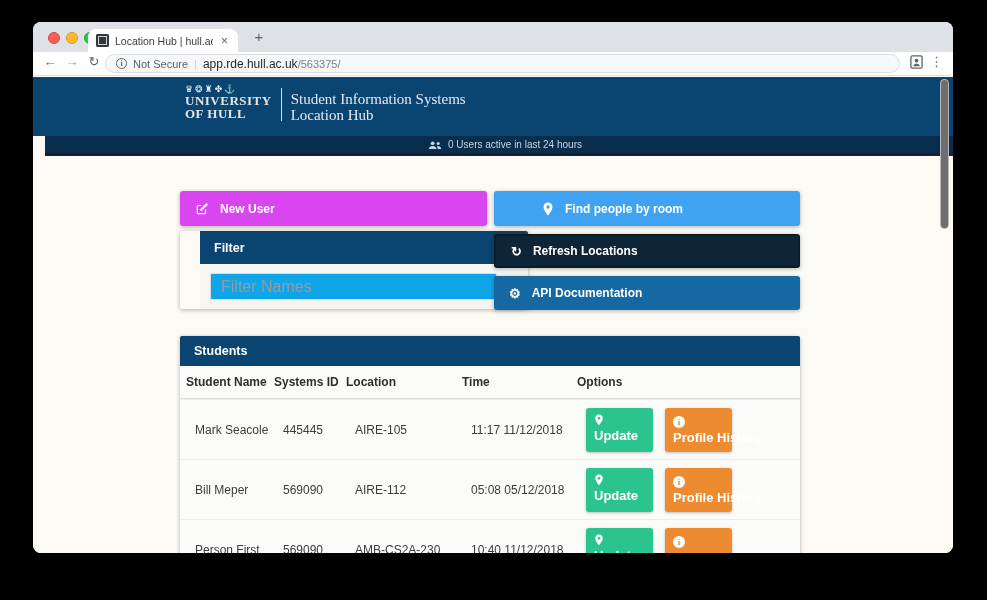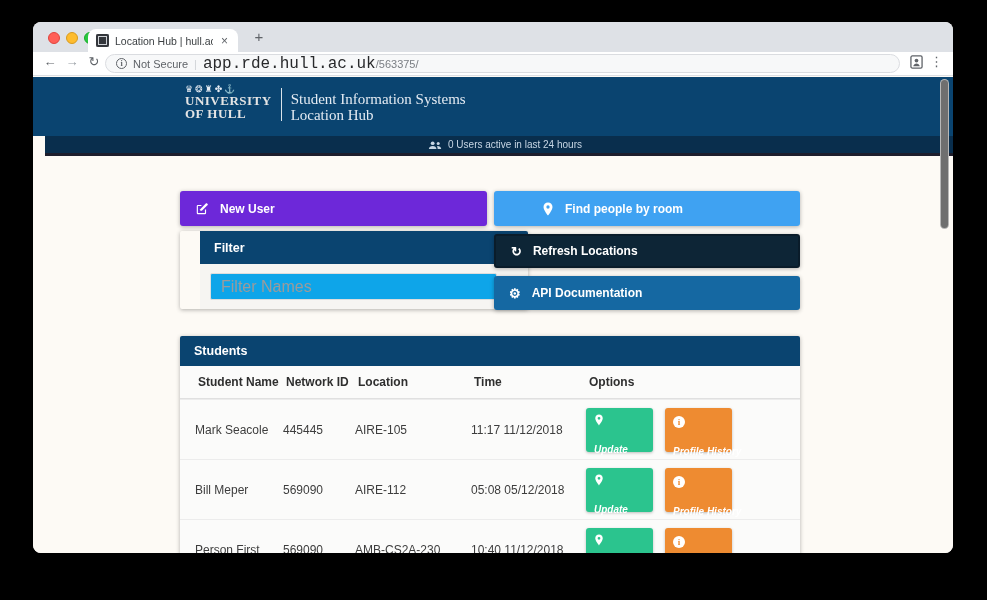--- a/index.html
+++ b/index.html
@@ -27,21 +27,21 @@
 
   
   .toolbar { position:relative; height:24px; background:#fff; border-bottom:1px solid #dcdfe3; }
   .navico { position:absolute; top:2px; font-size:13px; color:#5f6368; width:18px; text-align:center; }
   .omnibox { position:absolute; left:72px; top:2px; width:795px; height:19px; background:#f7f8f9;
              border:1px solid #dadce0; border-radius:10px; display:flex; align-items:center;
              padding:0 10px; gap:6px; font-size:11px; color:#5f6368; }
   .sec-i { width:11px; height:11px; border:1px solid #5f6368; border-radius:50%; font:bold 8px "Liberation Serif",serif;
            color:#5f6368; text-align:center; line-height:10px; flex:0 0 auto; }
   .divbar { color:#d0d3d6; }
-  .url-host { color:#28292b; font-size:16px;font-family:Liberation Mono, monospace; }
+  .url-host { color:#28292b; font-size:12px; }
   .url-path { color:#7a7e83; font-size:11px; }
   .chip-ico { position:absolute; top:3px; }
   .cardsvg { width:13px; height:14px; }
   .menu3 { font-size:13px; color:#5f6368; }
 
   
   .viewport { position:absolute; top:55px; left:0; width:920px; height:476px;
               background:#fdfaf5; overflow:hidden; }
 
   .site-header { position:absolute; top:0; left:0; width:100%; height:59px; background:#0a4470; }
@@ -53,48 +53,48 @@
   .brand { font-family:"Liberation Serif",serif; font-size:15px; line-height:16px; color:#e4ebf3;
            padding-top:7px; }
 
   .status-bar { position:absolute; top:59px; left:12px; width:100%; height:20px; background:#092e4d;
                 border-bottom:3px solid #1e1e2d; display:flex; align-items:center; justify-content:center;
                 gap:6px; color:#c7d6e4; font-size:10px; }
 
   .card-btn { position:absolute; height:35px; border-radius:3px; display:flex; align-items:center;
               padding-left:15px; gap:11px; color:#fff; font-weight:bold; font-size:12px;
               box-shadow:0 1px 4px rgba(0,0,0,.3); cursor:pointer; }
-  .btn-green { background:#6d28d9; }
+  .btn-green { background:#d946ef; }
   .btn-blue  { background:#3fa2f2; }
   .btn-navy  { background:#0d2536; border:2px solid #0a1c2a; }
   .btn-mblue { background:#1568a2; }
   .ico-g { font-size:13px; line-height:13px; }
 
   .panel { position:absolute; box-shadow:0 1px 4px rgba(0,0,0,.3); border-radius:2px; overflow:hidden; }
   .panel-head { background:#0a4470; color:#fff; font-weight:bold; font-size:12.5px;
                 display:flex; align-items:center; padding-left:14px; }
   .filter-body { background:#f6f5f2; height:45px; position:relative; }
   .filter-input { position:absolute; left:10px; top:9px; width:287px; height:27px; background:#0ea5e9;
                   border:1px solid #ddd; border-radius:2px; padding:0 10px; font-size:16px; color:#444;
                   outline:none; font-family:"Liberation Sans",sans-serif; }
   .filter-input::placeholder { color:#9b9b9b; }
 
   .table-area { background:#fbfbfa; }
-  .thead { display:flex; height:33px; align-items:center; padding-left:18px;
+  .thead { display:flex; height:33px; align-items:center; padding-left:6px;
            font-weight:bold; font-size:12px; color:#2f2f2f; border-bottom:1px solid #e0e0e0; }
   .c-name{width:88px;} .c-id{width:72px;} .c-loc{width:116px;} .c-time{width:115px;} .c-opt{flex:1;}
   .trow { display:flex; height:60px; align-items:center; padding-left:15px; font-size:12px;
           color:#3d3d3d; border-top:1px solid #ececec; }
   .trow:first-of-type { border-top:none; }
   .opt-cell { display:flex; gap:12px; align-items:center; }
   .mini-btn { width:67px; height:44px; border-radius:3px; color:#fff; padding:6px 0 0 8px;
               box-shadow:0 1px 3px rgba(0,0,0,.25); cursor:pointer; }
   .mini-green { background:#2bc48e; }
   .mini-orange { background:#ee8b31; }
-  .mini-btn .lab { display:block; font-size:10px; font-weight:bold; margin-top:18px; white-space:nowrap;font-style:italic; }
+  .mini-btn .lab { display:block; font-size:13px; font-weight:bold; margin-top:2px; white-space:nowrap; }
   .info-circ { display:inline-block; width:12px; height:12px; border-radius:50%; background:#fff;
                color:#ee8b31; font:bold 9px "Liberation Serif",serif; text-align:center; line-height:12px; }
 
   .scroll-thumb { position:absolute; right:4px; top:2px; width:9px; height:150px; border-radius:5px;
                   background:#6f6f6f; border:1px solid rgba(255,255,255,.5); }
   svg { display:block; }
 </style>
 </head>
 <body>
 
@@ -195,21 +195,21 @@
       <span>API Documentation</span>
     </div>
 
     <div class="panel" style="left:147px; top:259px; width:620px;">
       <div class="panel-head" style="height:30px;">
         <span>Students</span>
       </div>
       <div class="table-area">
         <div class="thead">
           <span class="c-name">Student Name</span>
-          <span class="c-id">Network ID</span>
+          <span class="c-id">Systems ID</span>
           <span class="c-loc">Location</span>
           <span class="c-time">Time</span>
           <span class="c-opt">Options</span>
         </div>
 
         <div class="trow">
           <span class="c-name">Mark Seacole</span>
           <span class="c-id">445445</span>
           <span class="c-loc">AIRE-105</span>
           <span class="c-time">11:17 11/12/2018</span>

